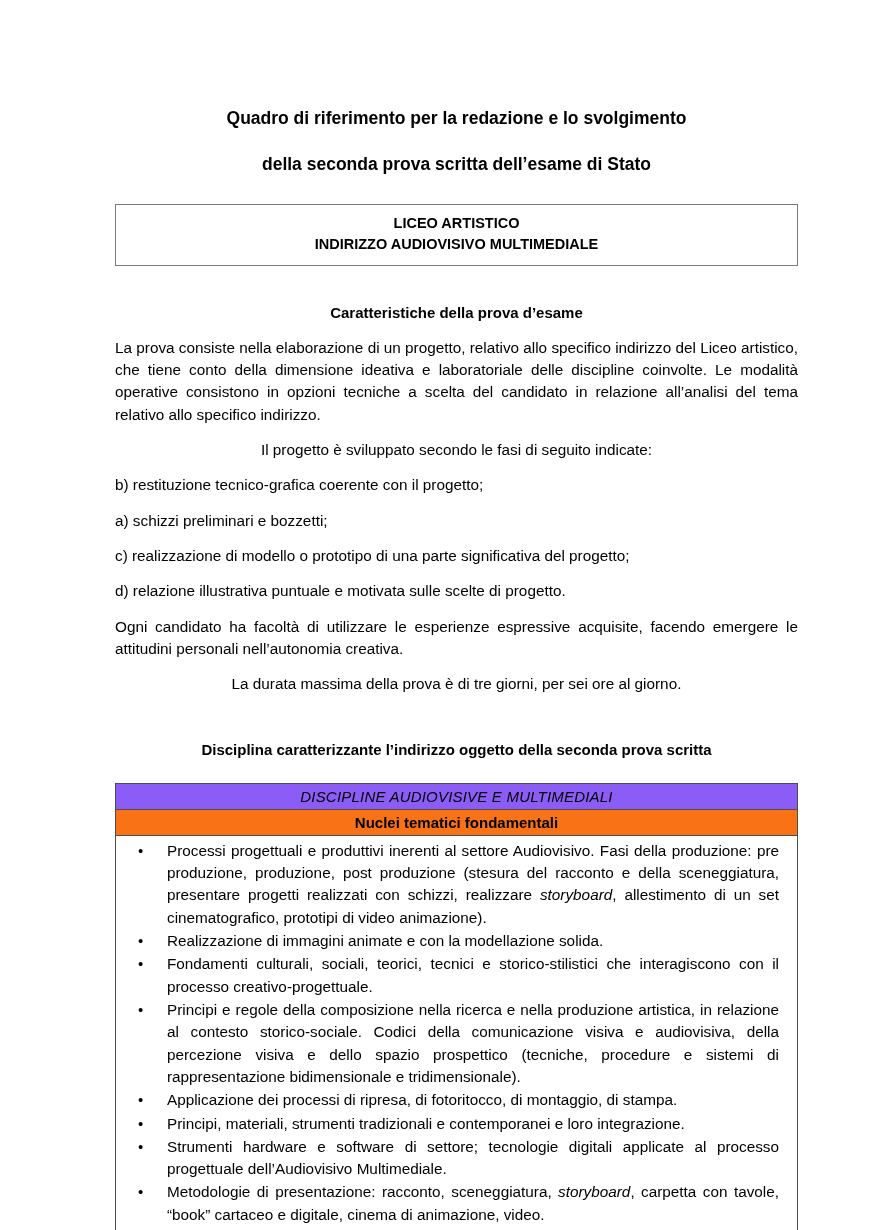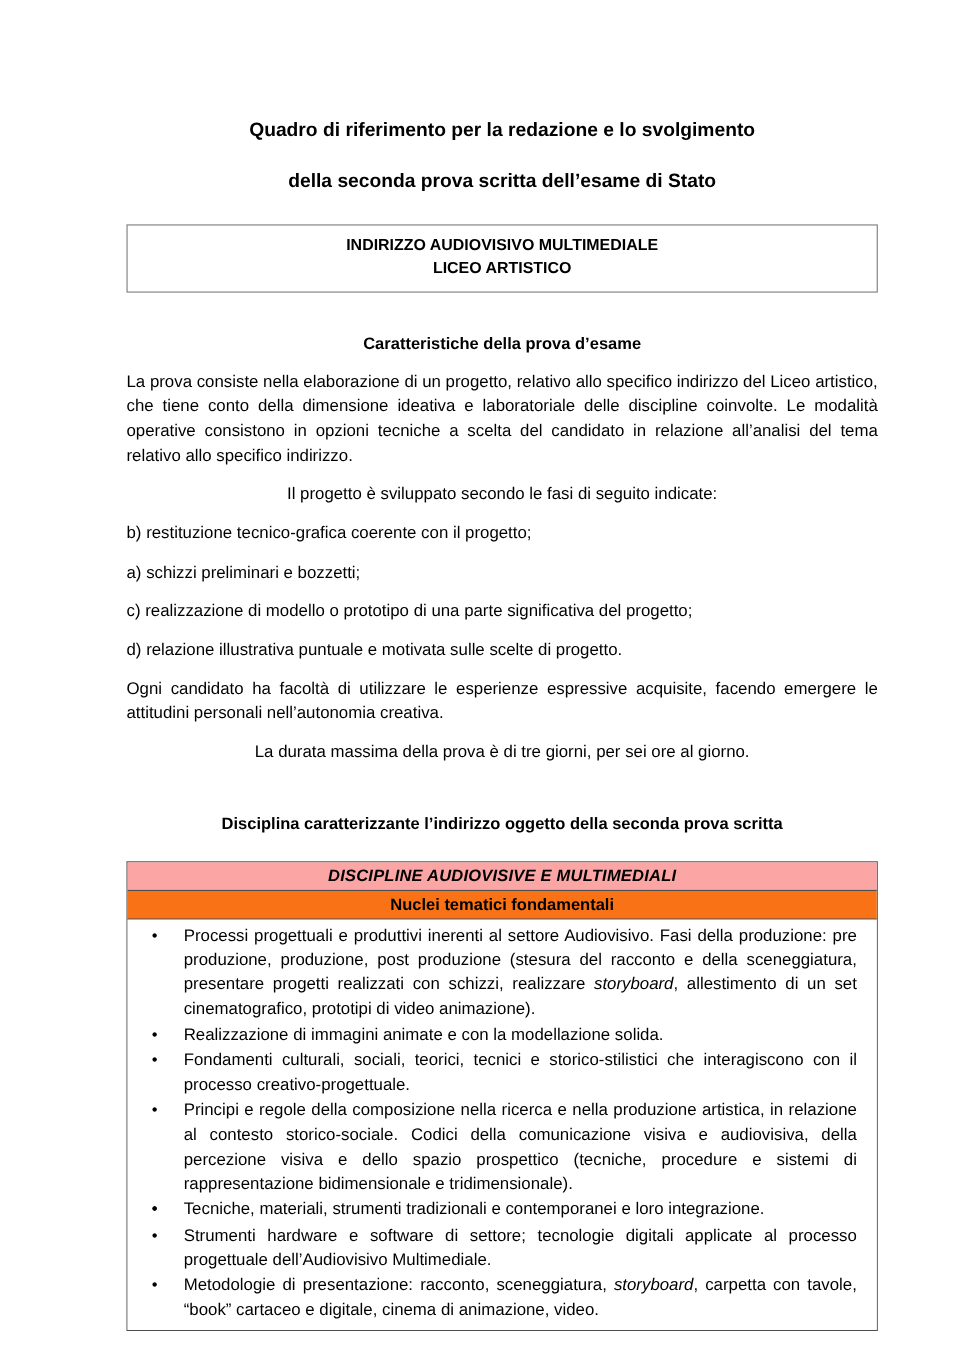--- a/index.html
+++ b/index.html
@@ -83,24 +83,24 @@
 
   
   .disc-table {
     margin-top: 25px;
     width: 683px;
     border: 1px solid #4d4d4d;
     box-sizing: border-box;
     border-collapse: collapse;
   }
   .disc-table .hrow1 {
-    background: #fca5a5;
+    background: #8b5cf6;
     border-bottom: 1px solid #4d4d4d;
     text-align: center;
-    font-weight: bold;
+    font-weight: normal;
     font-style: italic;
     font-size: 15px;
     padding: 4px 0 4px 0;
     letter-spacing: 0.2px;
   }
   .disc-table .hrow2 {
     background: #f97316;
     border-bottom: 1px solid #4d4d4d;
     text-align: center;
     font-weight: bold;
@@ -140,22 +140,22 @@
 
 <div class="page">
   <div class="content">
 
     <div class="doc-title">
       <div class="line1">Quadro di riferimento per la redazione e lo svolgimento</div>
       <div class="line2">della seconda prova scritta dell’esame di Stato</div>
     </div>
 
     <div class="id-box">
+      <div>LICEO ARTISTICO</div>
       <div>INDIRIZZO AUDIOVISIVO MULTIMEDIALE</div>
-      <div>LICEO ARTISTICO</div>
     </div>
 
     <div class="section-heading">Caratteristiche della prova d’esame</div>
 
     <div class="para first">La prova consiste nella elaborazione di un progetto, relativo allo specifico indirizzo del Liceo artistico, che tiene conto della dimensione ideativa e laboratoriale delle discipline coinvolte. Le modalità operative consistono in opzioni tecniche a scelta del candidato in relazione all’analisi del tema relativo allo specifico indirizzo.</div>
     <div class="para nojust">Il progetto è sviluppato secondo le fasi di seguito indicate:</div>
     <div class="list-item">b) restituzione tecnico-grafica coerente con il progetto;</div>
     <div class="list-item">a) schizzi preliminari e bozzetti;</div>
     <div class="list-item">c) realizzazione di modello o prototipo di una parte significativa del progetto;</div>
     <div class="list-item">d) relazione illustrativa puntuale e motivata sulle scelte di progetto.</div>
@@ -166,22 +166,22 @@
 
     <div class="disc-table">
       <div class="hrow1">DISCIPLINE AUDIOVISIVE E MULTIMEDIALI</div>
       <div class="hrow2">Nuclei tematici fondamentali</div>
       <div class="disc-body">
         <ul class="topics" id="topic-list">
             <li><span class="bullet">•</span><span class="txt"><span>Processi progettuali e produttivi inerenti al settore Audiovisivo. Fasi della produzione: pre produzione, produzione, post produzione (stesura del racconto e della sceneggiatura, presentare progetti realizzati con schizzi, realizzare </span><i>storyboard</i><span>, allestimento di un set cinematografico, prototipi di video animazione).</span></span></li>
             <li><span class="bullet">•</span><span class="txt"><span>Realizzazione di immagini animate e con la modellazione solida.</span></span></li>
             <li><span class="bullet">•</span><span class="txt"><span>Fondamenti culturali, sociali, teorici, tecnici e storico-stilistici che interagiscono con il processo creativo-progettuale.</span></span></li>
             <li><span class="bullet">•</span><span class="txt"><span>Principi e regole della composizione nella ricerca e nella produzione artistica, in relazione al contesto storico-sociale. Codici della comunicazione visiva e audiovisiva, della percezione visiva e dello spazio prospettico (tecniche, procedure e sistemi di rappresentazione bidimensionale e tridimensionale).</span></span></li>
-            <li><span class="bullet">•</span></li>
-            <li><span class="bullet">•</span><span class="txt"><span>Tecniche, materiali, strumenti tradizionali e contemporanei e loro integrazione.</span></span></li>
+            <li><span class="bullet">•</span><span class="txt"><span>Applicazione dei processi di ripresa, di fotoritocco, di montaggio, di stampa.</span></span></li>
+            <li><span class="bullet">•</span><span class="txt"><span>Principi, materiali, strumenti tradizionali e contemporanei e loro integrazione.</span></span></li>
             <li><span class="bullet">•</span><span class="txt"><span>Strumenti hardware e software di settore; tecnologie digitali applicate al processo progettuale dell’Audiovisivo Multimediale.</span></span></li>
             <li><span class="bullet">•</span><span class="txt"><span>Metodologie di presentazione: racconto, sceneggiatura, </span><i>storyboard</i><span>, carpetta con tavole, “book” cartaceo e digitale, cinema di animazione, video.</span></span></li>
           </ul>
       </div>
     </div>
 
   </div>
 </div>
 
 </body></html>

